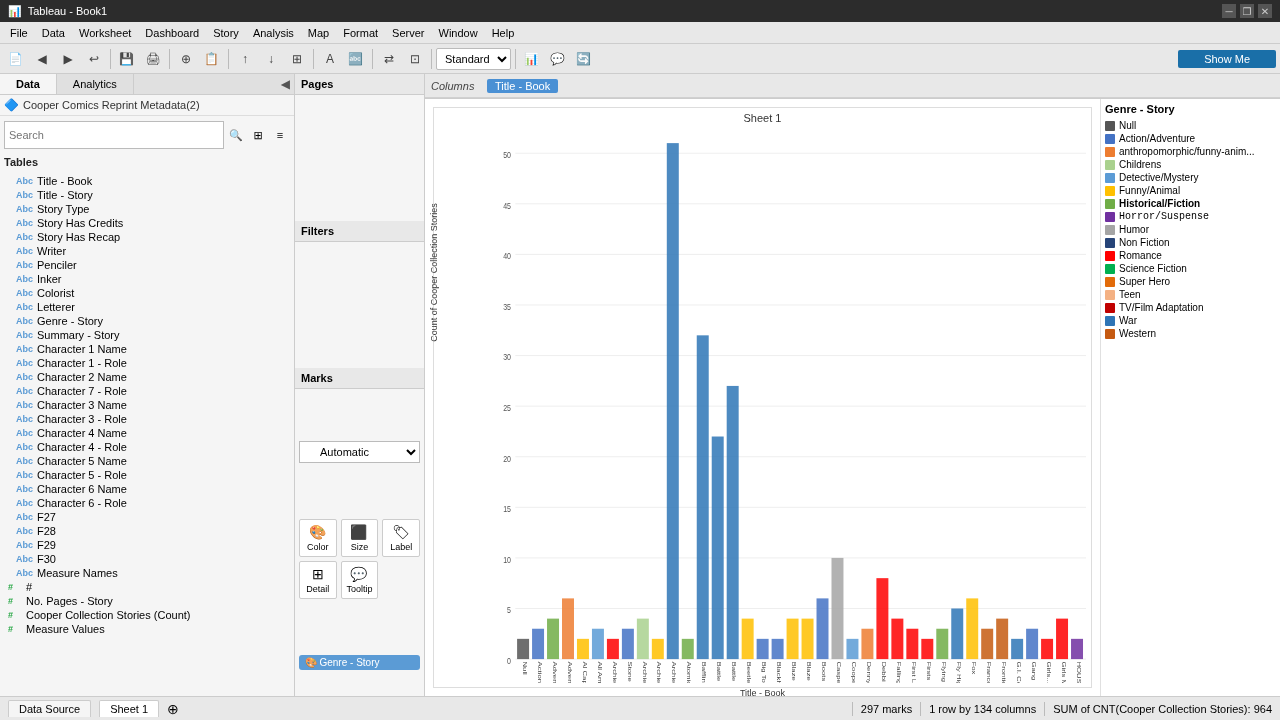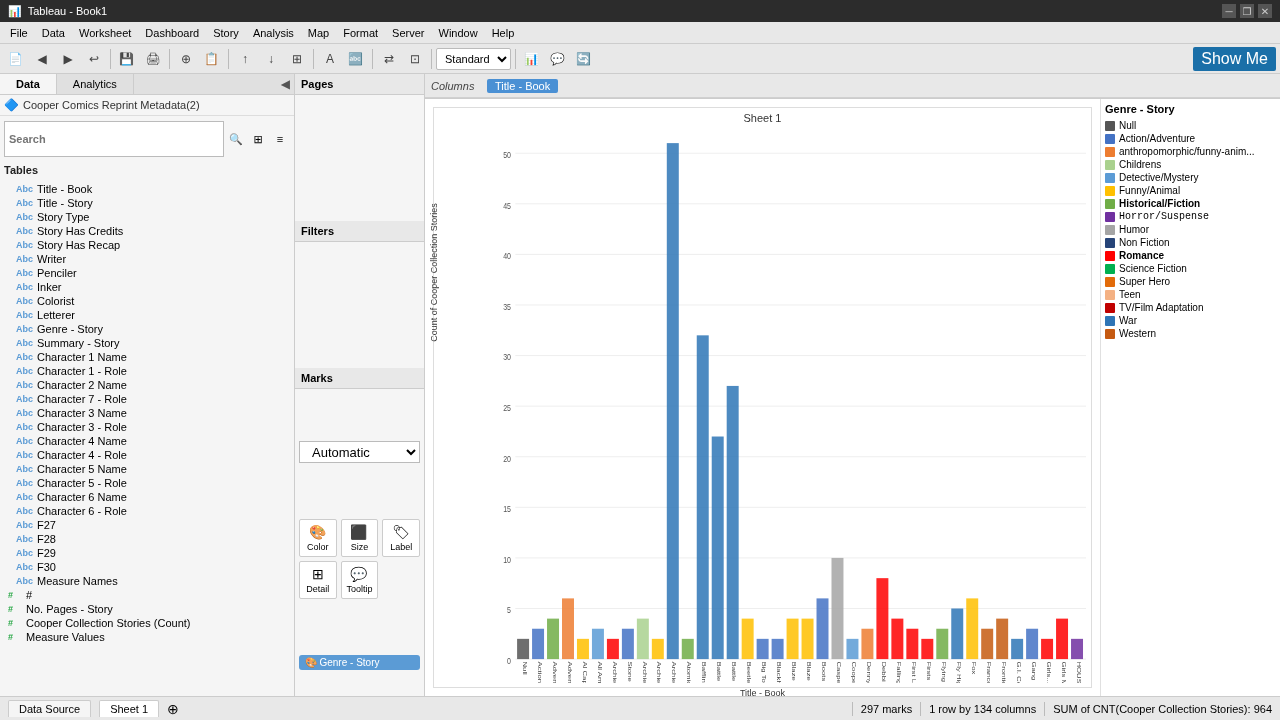--- a/index.html
+++ b/index.html
@@ -54,21 +54,21 @@
       font-size: 12px; border-radius: 2px;
       color: #444;
     }
     .toolbar-separator { width: 1px; height: 20px; background: #bbb; margin: 0 2px; }
     .toolbar-dropdown {
       height: 22px; padding: 0 4px; border: 1px solid #bbb; background: white;
       font-size: 11px; cursor: pointer; border-radius: 2px;
     }
     .show-me-btn {
       background: #1a6fa8; color: white; border: none;
-      padding: 3px 8px; font-size: 16px; cursor: pointer; border-radius: 2px;
+      padding: 3px 26px; font-size: 11px; cursor: pointer; border-radius: 2px;
       margin-left: 12px;
     }
 
     
     .main-layout {
       display: flex;
       height: calc(720px - 22px - 22px - 30px - 24px);
     }
 
     
@@ -96,21 +96,21 @@
 
     .panel-content { flex: 1; overflow-y: auto; padding: 4px; }
 
     .search-bar {
       display: flex;
       align-items: center;
       padding: 3px 4px;
       gap: 2px;
     }
     .search-input {
-      flex: 1; height: 36px; border: 1px solid #bbb; font-size: 11px; padding: 0 4px; font-weight: bold;
+      flex: 1; height: 28px; border: 1px solid #bbb; font-size: 11px; padding: 0 4px;
     }
     .search-icon-btn { width: 20px; height: 20px; background: none; border: none; cursor: pointer; font-size: 11px; }
 
     .section-label {
       font-weight: bold; font-size: 11px; padding: 4px 4px 2px 4px; color: #222;
     }
 
     .field-item {
       display: flex; align-items: center; gap: 4px;
       padding: 1px 4px; cursor: pointer; border-radius: 2px; font-size: 11px;
@@ -130,21 +130,21 @@
     }
     .section-header {
       padding: 4px 6px;
       font-size: 11px;
       font-weight: bold;
       background: #e8e8e8;
       border-bottom: 1px solid #ccc;
     }
     .marks-dropdown {
       margin: 4px; height: 22px; border: 1px solid #bbb; background: white;
-      font-size: 13px; padding: 0 8px; width: calc(100% - 8px);
+      font-size: 11px; padding: 0 16px; width: calc(100% - 8px);
     }
     .marks-grid {
       display: grid; grid-template-columns: 1fr 1fr 1fr;
       gap: 4px; padding: 4px;
     }
     .mark-btn {
       display: flex; flex-direction: column; align-items: center;
       padding: 4px 2px; border: 1px solid #ccc; background: white;
       cursor: pointer; border-radius: 2px; font-size: 9px; gap: 2px;
     }
@@ -689,21 +689,21 @@
             <div class="legend-item">
               <div class="legend-color" style="background:#a5a5a5"></div>
               <span style="font-size:10px;">Humor</span>
             </div>
             <div class="legend-item">
               <div class="legend-color" style="background:#264478"></div>
               <span style="font-size:10px;">Non Fiction</span>
             </div>
             <div class="legend-item">
               <div class="legend-color" style="background:#ff0000"></div>
-              <span style="font-size:10px;font-weight:bold;">Romance</span>
+              <span style="font-size:10px;">Romance</span>
             </div>
             <div class="legend-item">
               <div class="legend-color" style="background:#00b050"></div>
               <span style="font-size:10px;">Science Fiction</span>
             </div>
             <div class="legend-item">
               <div class="legend-color" style="background:#e26b0a"></div>
               <span style="font-size:10px;">Super Hero</span>
             </div>
             <div class="legend-item">

